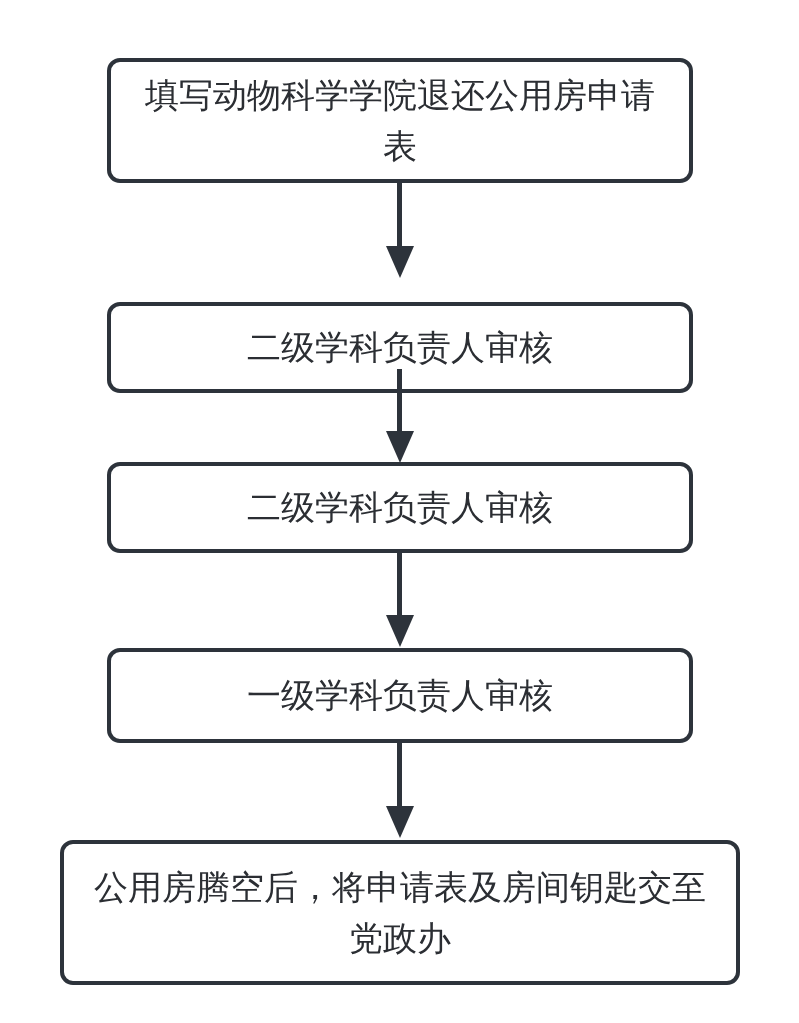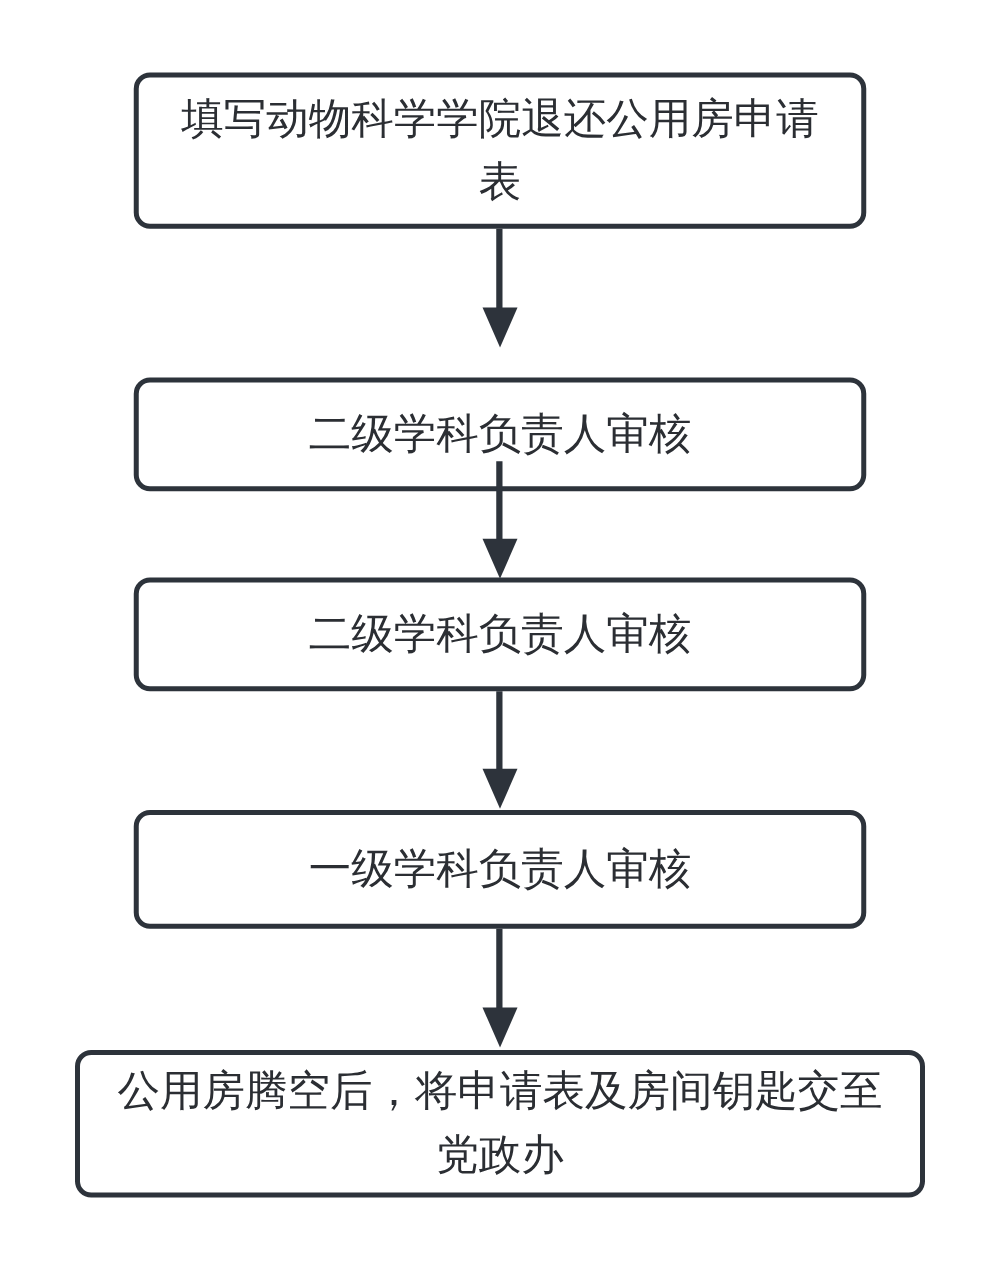--- a/index.html
+++ b/index.html
@@ -28,21 +28,21 @@
     text-align: center;
     color: var(--text-color, #2b2e33);
     font-size: 34px;
     line-height: 1.5;
     padding: 4px 28px;
   }
   .node-1 { left: 107px; top:  58px; width: 586px; height: 125px; }
   .node-2 { left: 107px; top: 278px; width: 586px; height:  91px; margin-top: 24px; }
   .node-3 { left: 107px; top: 462px; width: 586px; height:  91px; }
   .node-4 { left: 107px; top: 648px; width: 586px; height:  95px; }
-  .node-5 { left:  60px; top: 840px; width: 680px; height: 118px; }
+  .node-5 { left:  60px; top: 840px; width: 680px; height: 145px; }
 
   .arrow { position: absolute; }
   .arrow-shaft {
     position: absolute;
     left: 397px;
     width: 5px;
     background: var(--stroke-color, #2d333b);
   }
   .arrow-head {
     position: absolute;

